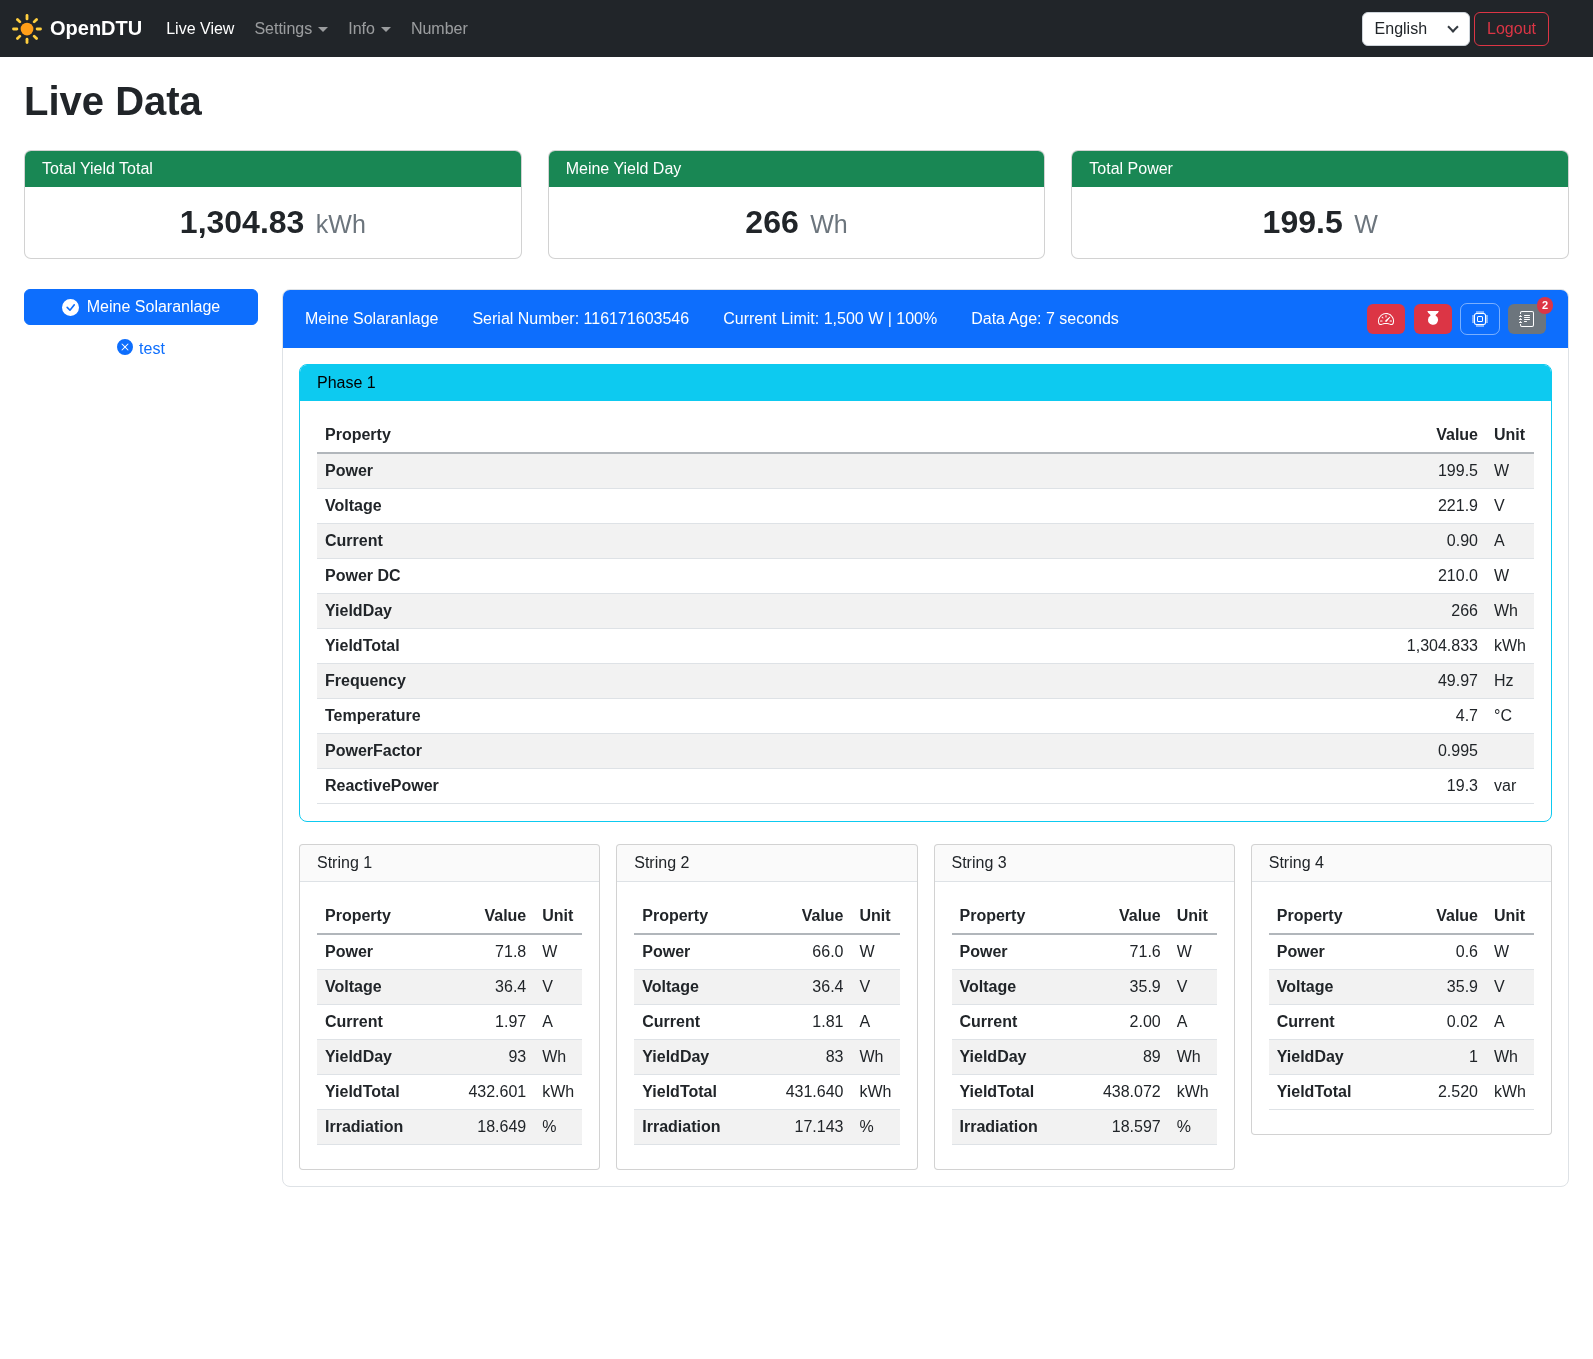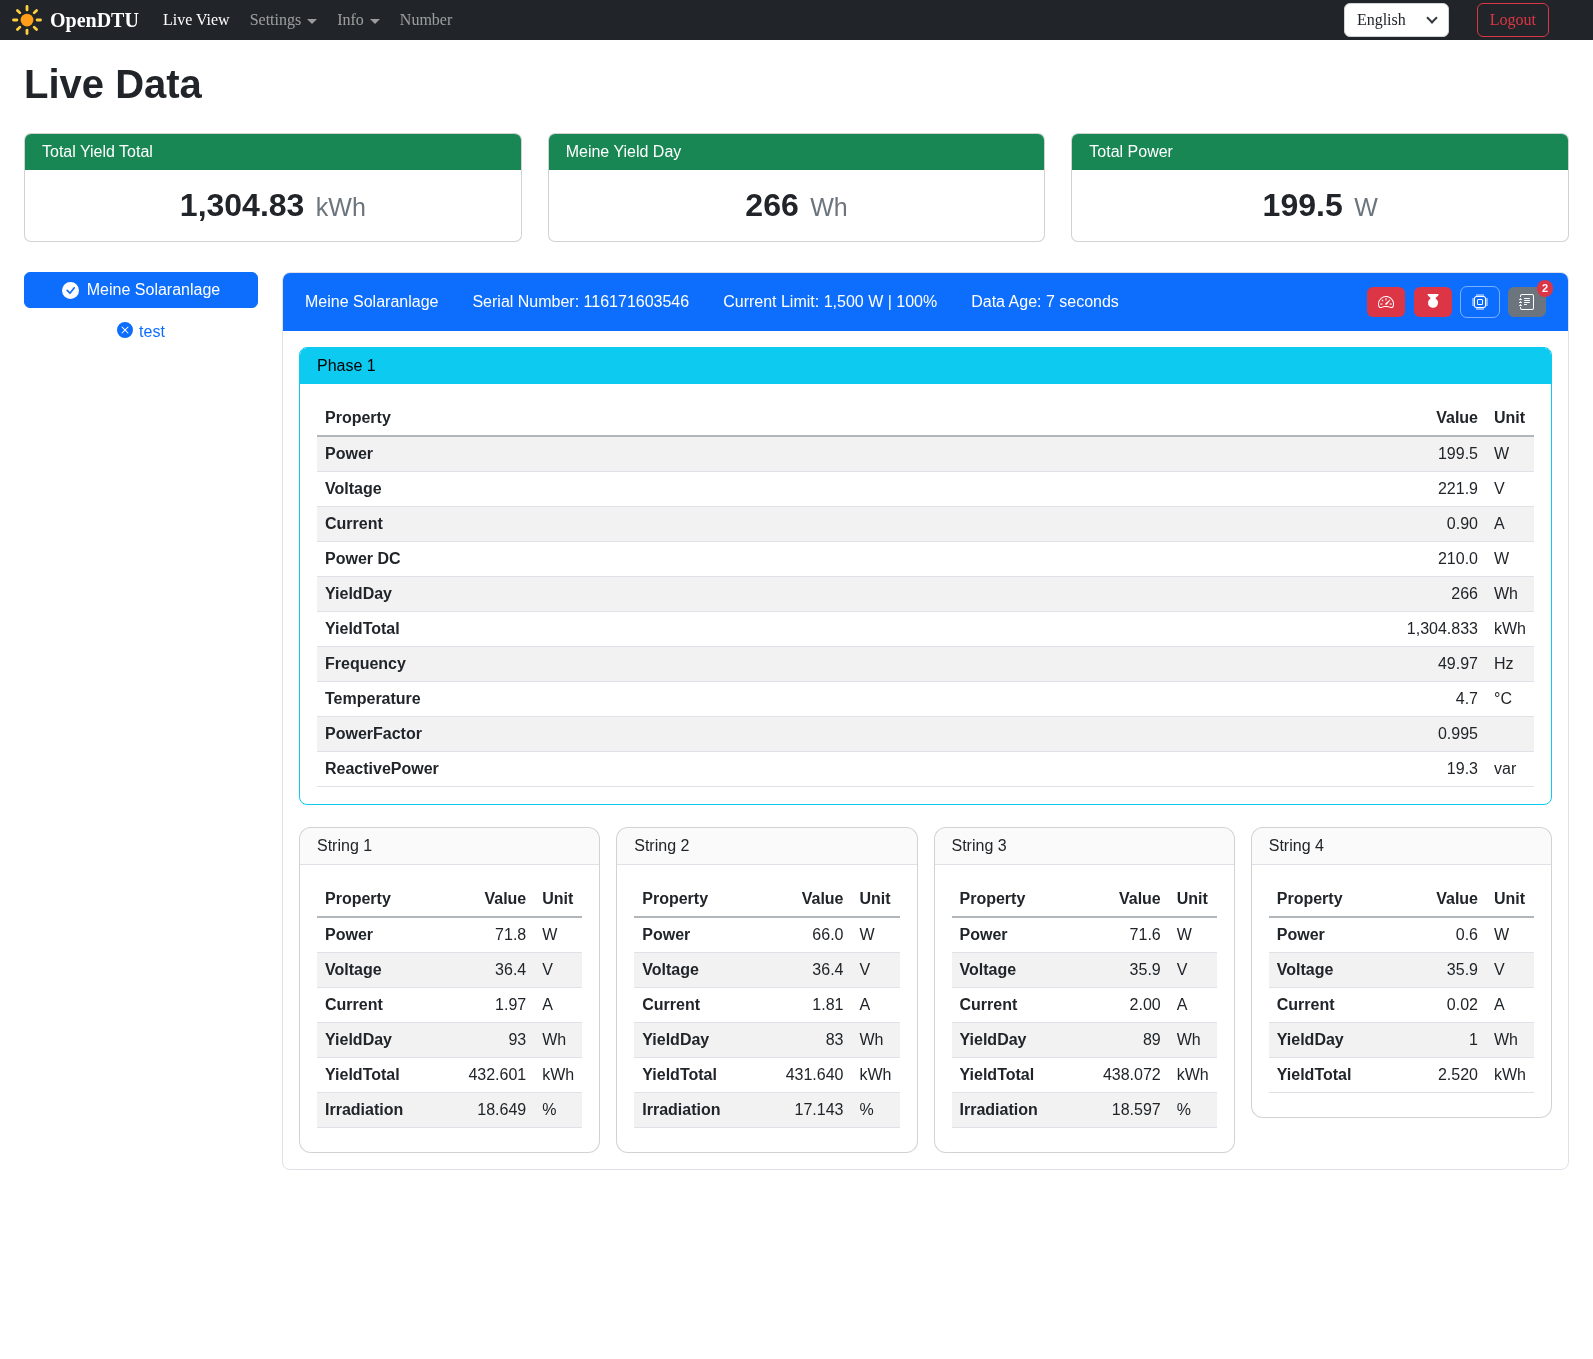--- a/index.html
+++ b/index.html
@@ -1,31 +1,31 @@
 <!DOCTYPE html>
 <html><head>
 <meta charset="utf-8">
 <style>
   * { box-sizing: border-box; }
   html,body { margin:0; padding:0; background:#fff; color:#212529;
     font-family:"Liberation Sans", sans-serif; font-size:16px; }
 
   
-  .navbar { background:#212529; height:40px; display:flex; align-items:center;
-    justify-content:space-between; padding:0 44px 0 12px;font-family:Liberation Serif, serif; }
+  .navbar { background:#212529; height:57px; display:flex; align-items:center;
+    justify-content:space-between; padding:0 44px 0 12px; }
   .nav-left { display:flex; align-items:center; }
   .brand { display:flex; align-items:center; gap:8px; color:#fff; font-size:20px;
     font-weight:700; text-decoration:none; margin-right:14px; cursor:pointer; }
   .brand svg { display:block; }
   .nav-link { color:rgba(255,255,255,.55); padding:8px 10px; text-decoration:none;
     cursor:pointer; display:flex; align-items:center; gap:6px; }
   .nav-link.active { color:#fff; }
   .caret { display:inline-block; border-top:5px solid currentColor;
     border-left:5px solid transparent; border-right:5px solid transparent; margin-top:2px; }
-  .nav-right { display:flex; align-items:center; gap:28px; }
+  .nav-right { display:flex; align-items:center; gap:4px; }
   .lang-select { background:#fff; border:1px solid #ced4da; border-radius:6px;
     padding:7px 12px; display:flex; align-items:center; gap:22px; cursor:pointer; color:#212529; }
   .select-caret { width:8px; height:8px; border-right:2px solid #343a40;
     border-bottom:2px solid #343a40; transform:rotate(45deg); margin-top:-4px; }
   .btn-logout { background:transparent; border:1px solid #dc3545; color:#dc3545;
     border-radius:6px; padding:7px 12px; font-size:16px; cursor:pointer;
     font-family:inherit; }
 
   
   .container { padding:0 24px 30px 24px; }
@@ -78,21 +78,21 @@
   .data-table th, .data-table td { padding:8px; text-align:left; vertical-align:middle; }
   .data-table thead tr { border-bottom:2px solid #b1b6bb; }
   .data-table tbody tr { border-bottom:1px solid #dee2e6; }
   .data-table th.prop, .data-table td.prop { width:100%; font-weight:700; }
   .data-table .val { text-align:right; white-space:nowrap; }
   .data-table .unit { white-space:nowrap; }
   .phase-body tbody tr:nth-child(odd) { background:rgba(0,0,0,.05); }
 
   
   .strings-row { display:flex; gap:16px; margin-top:22px; align-items:flex-start; }
-  .string-card { flex:1; border:1px solid rgba(0,0,0,.175); border-radius:12px;
+  .string-card { flex:1; border:1px solid rgba(0,0,0,.175); border-radius:4px;
     overflow:hidden; background:#fff; }
   .string-card-header { background:rgba(0,0,0,.02); border-bottom:1px solid #dee2e6;
     padding:9px 17px; }
   .string-card-body { padding:17px 17px 24px 17px; }
   .string-card tbody tr:nth-child(even) { background:rgba(0,0,0,.05); }
 </style>
 </head>
 <body>
 
 <nav class="navbar">

